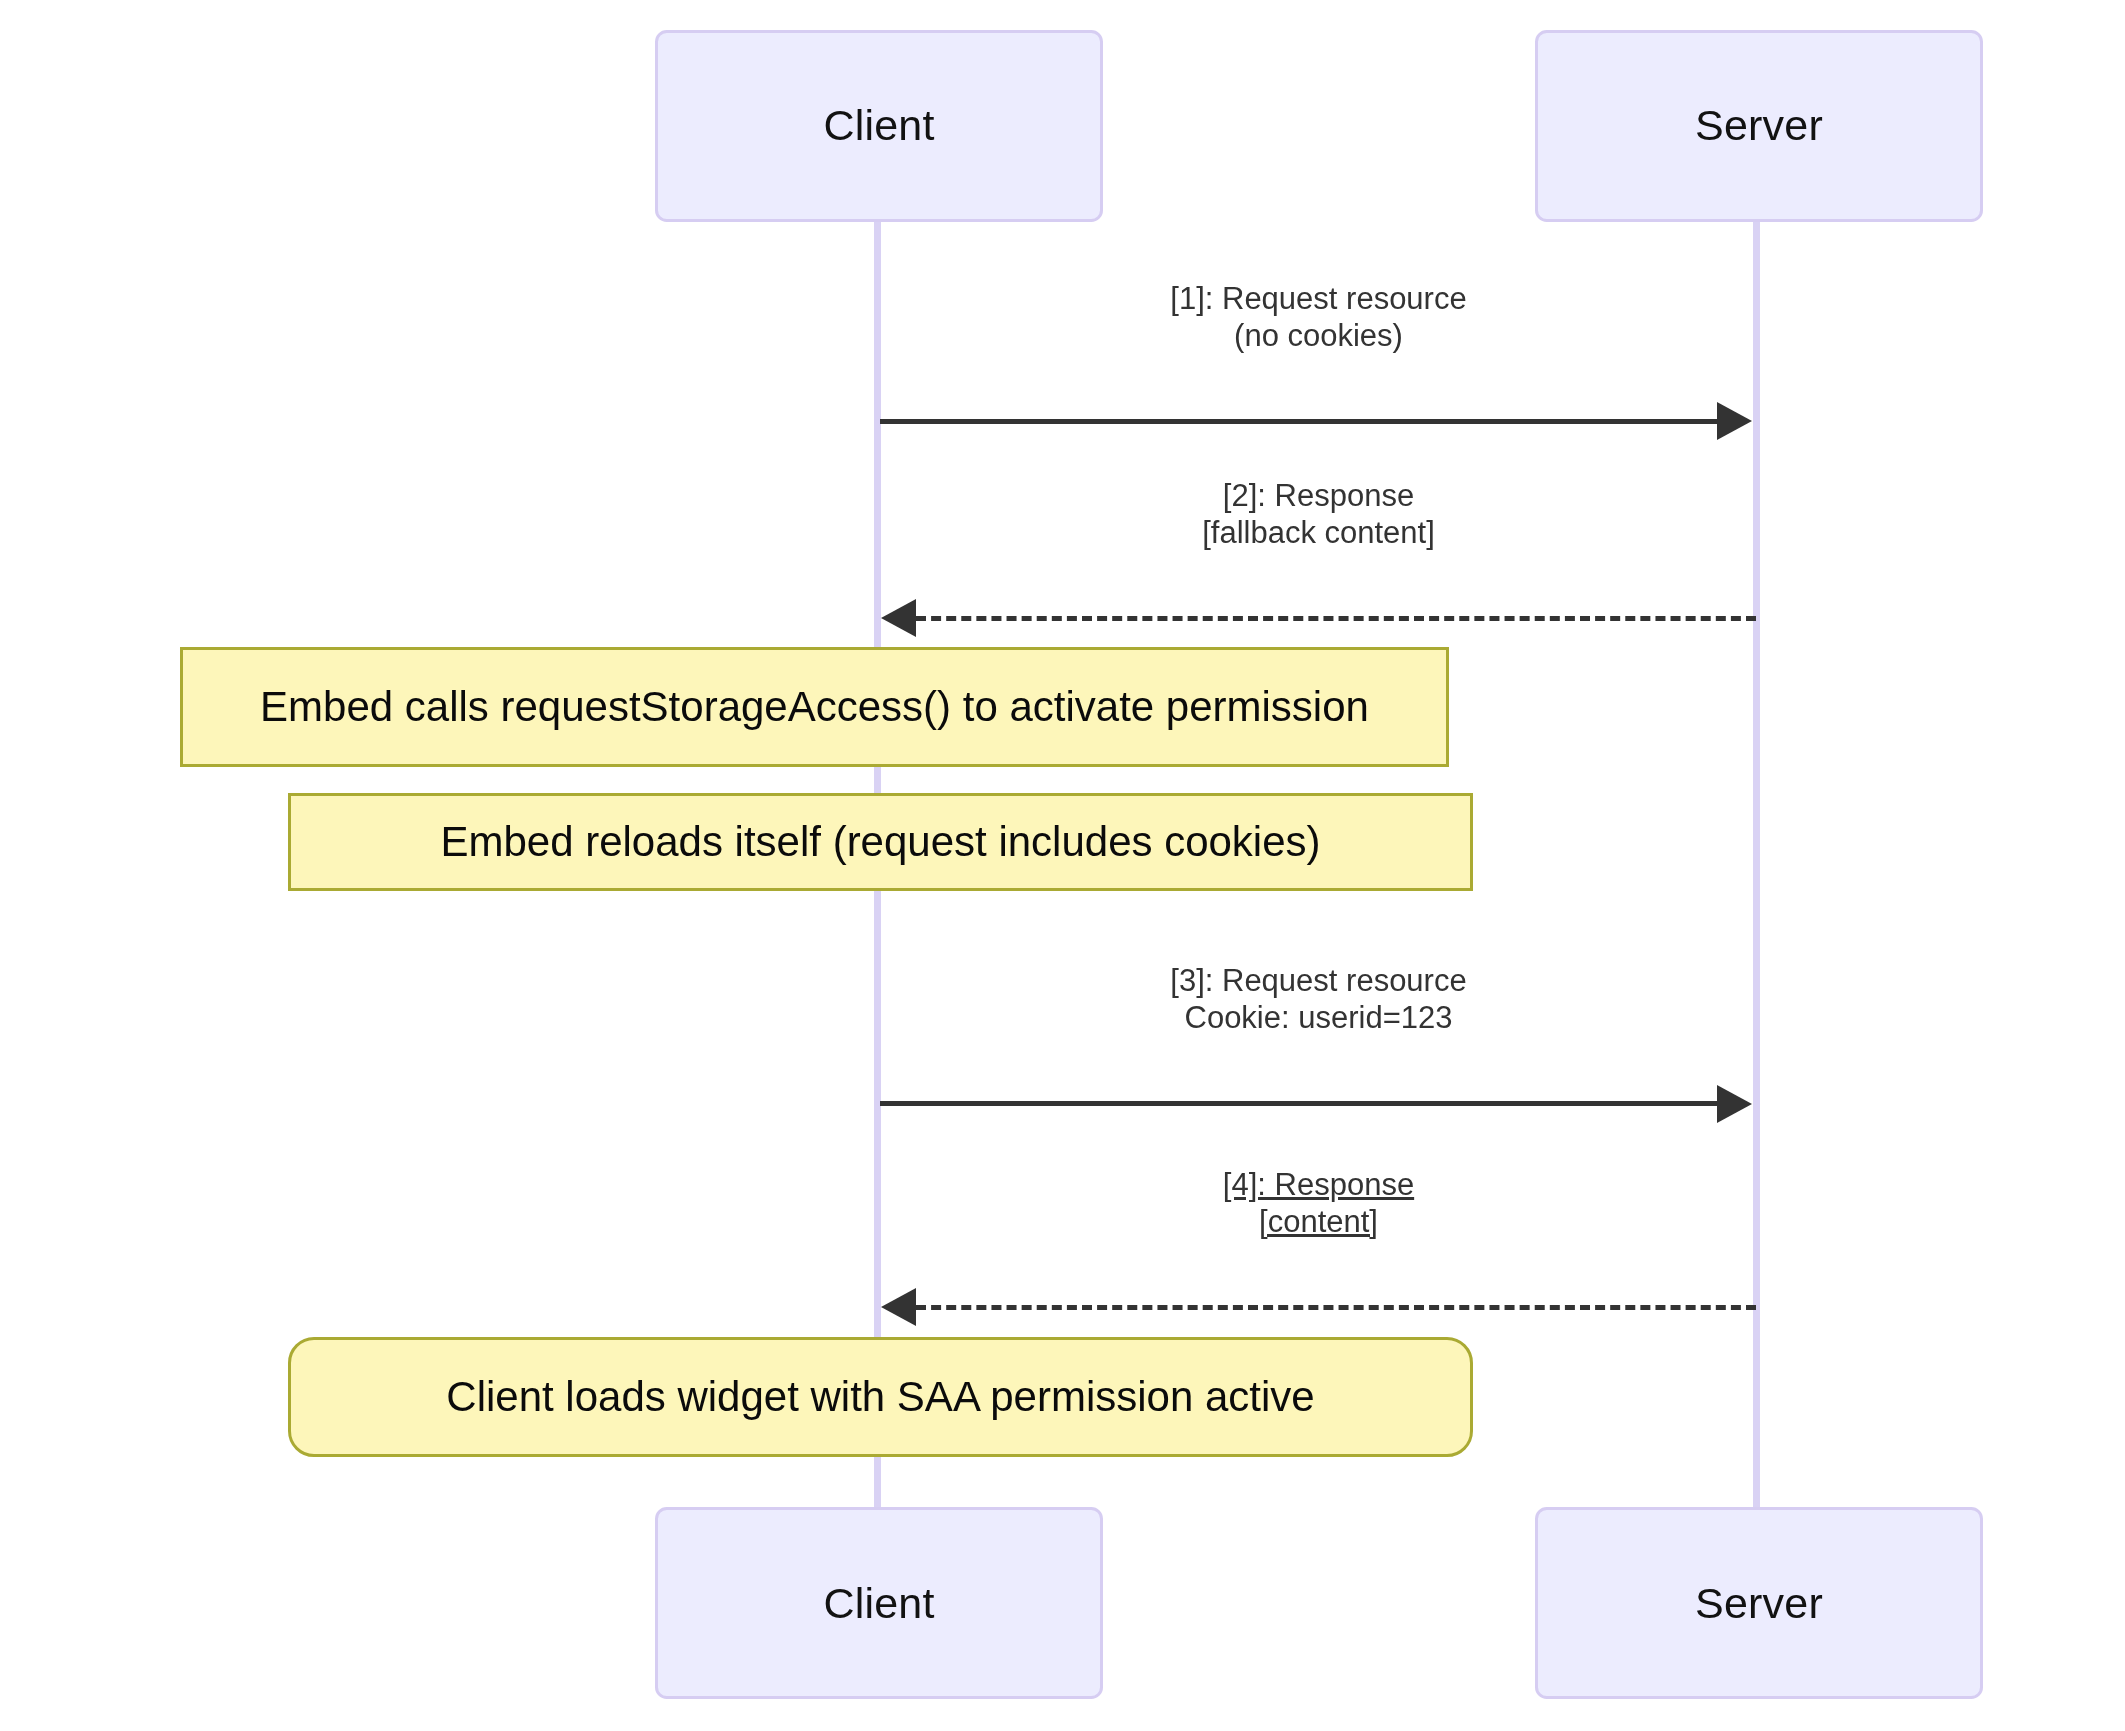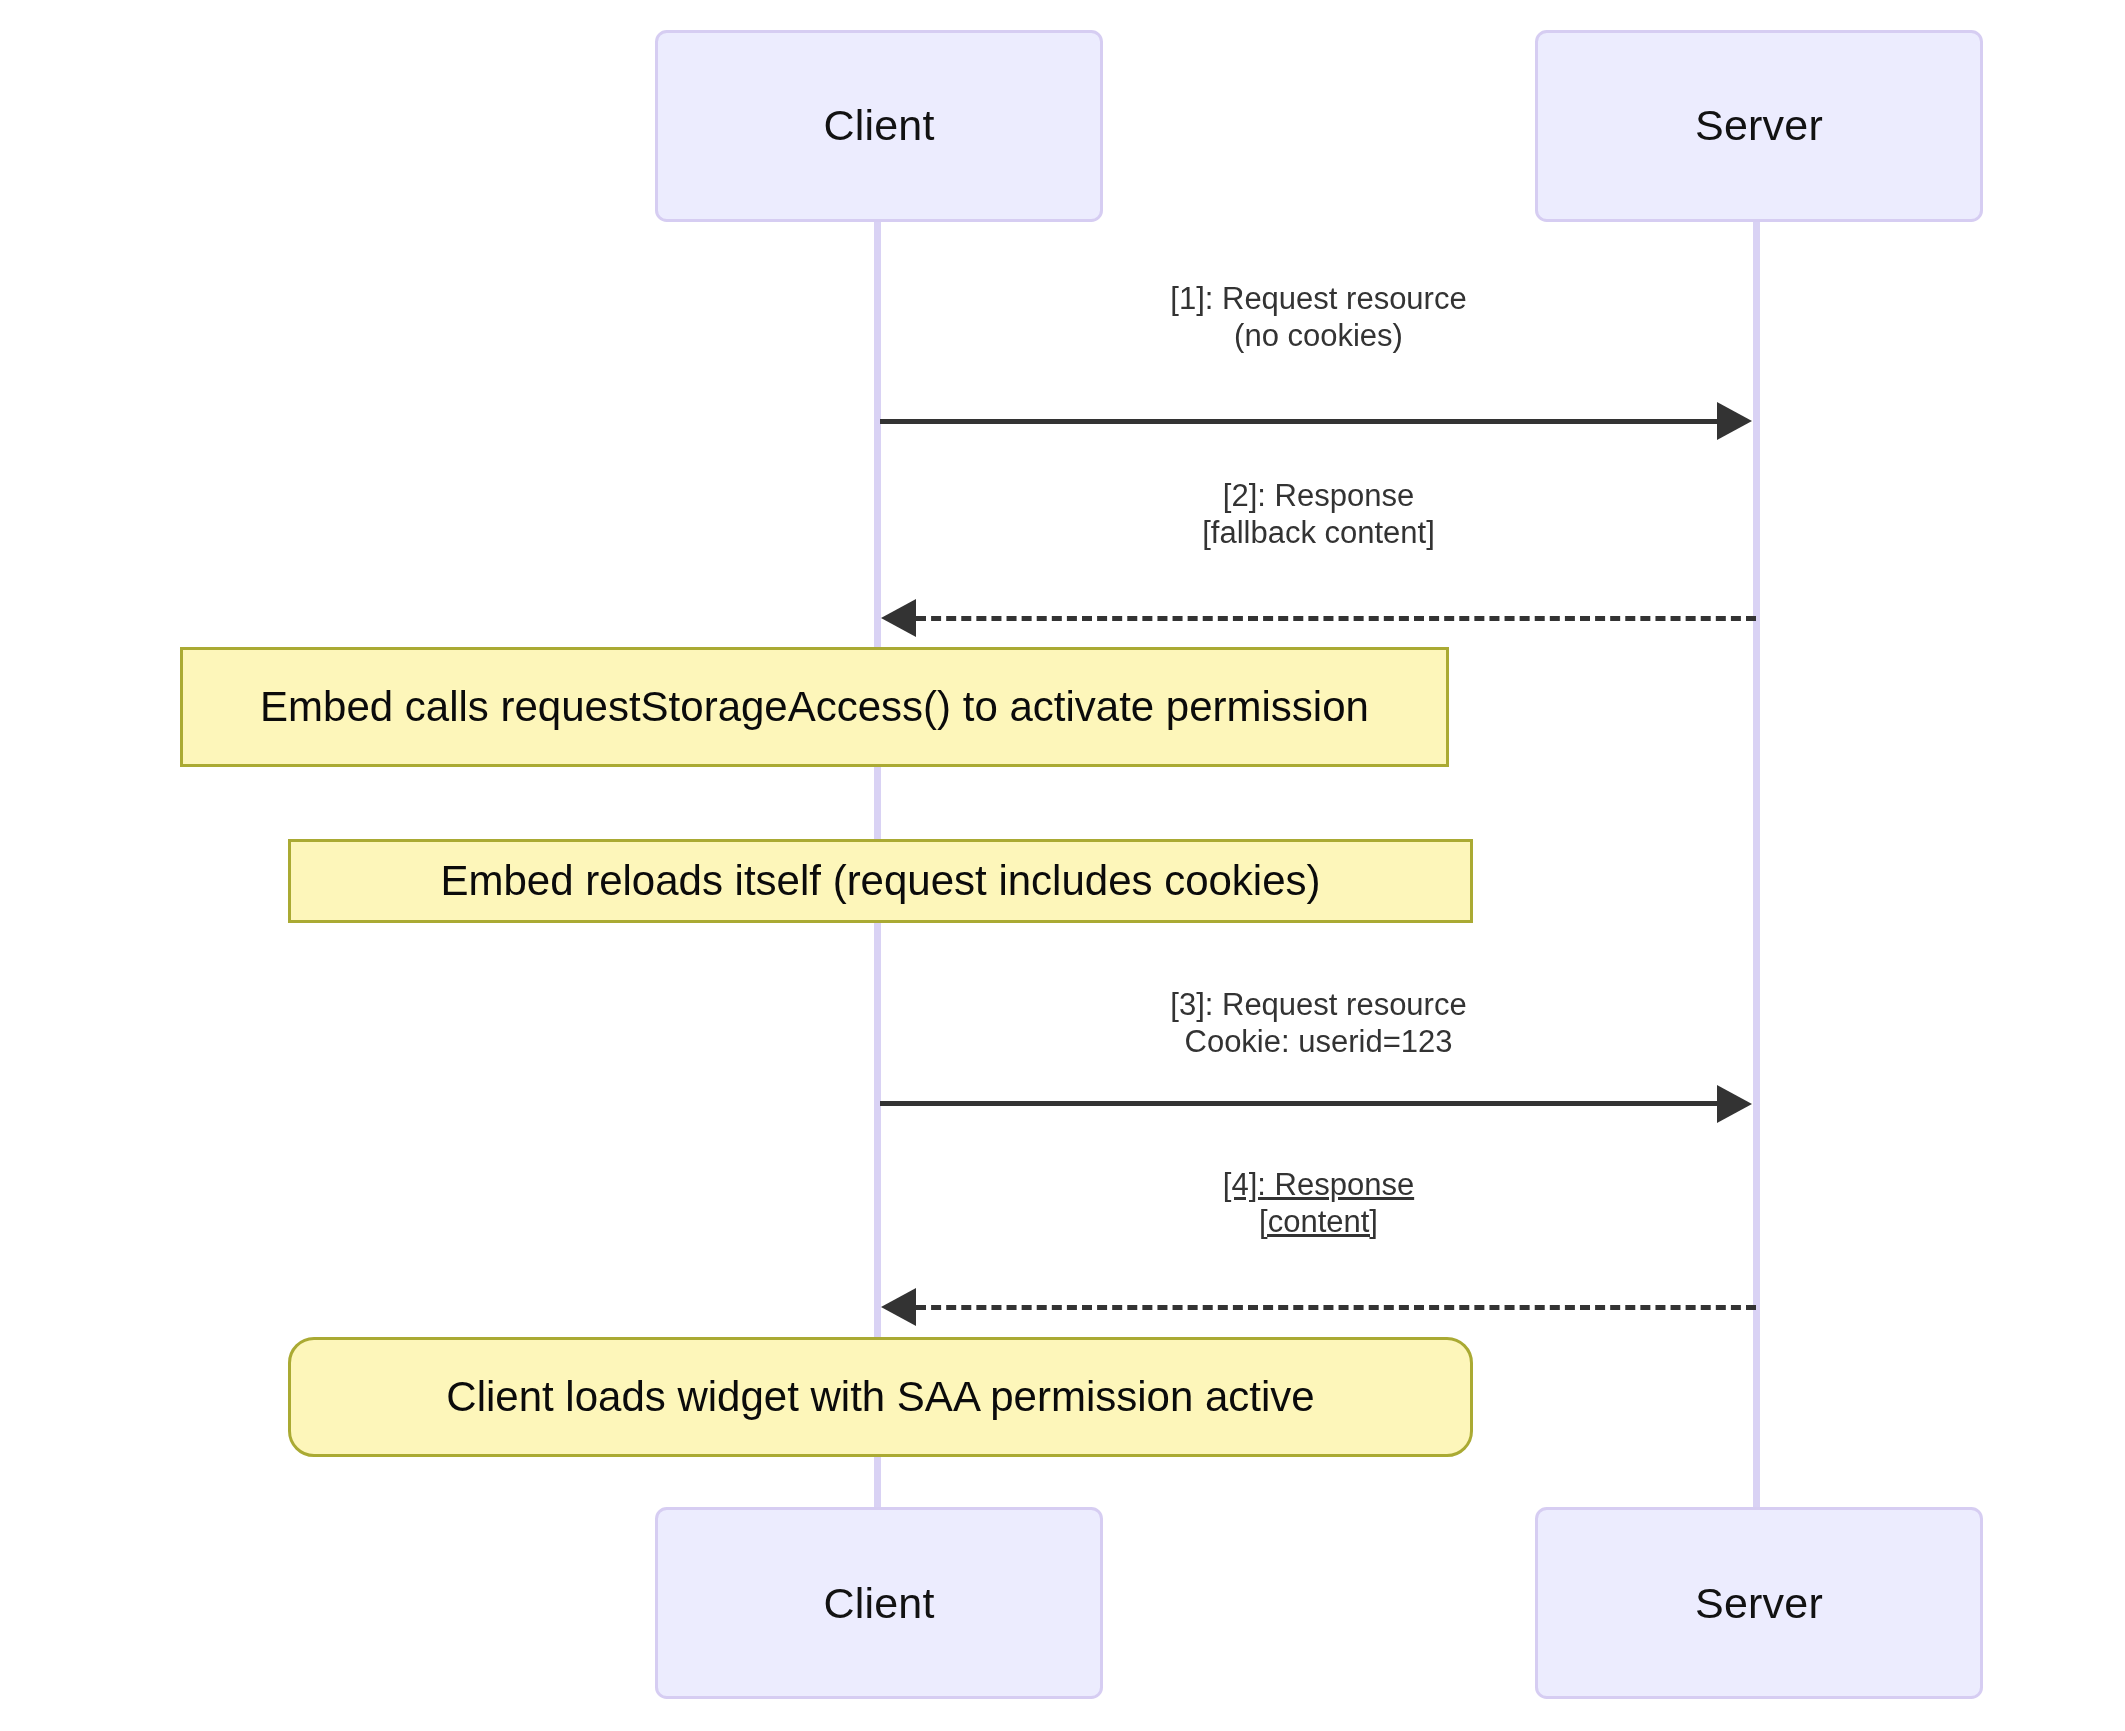--- a/index.html
+++ b/index.html
@@ -121,25 +121,25 @@
 
   <div class="msg-label" style="left:880px; top:478px; width:877px;">[2]: Response
 [fallback content]</div>
   <div class="msg-line dashed" style="left:916px; top:616px; width:840px;"></div>
   <div class="arrow-head left" style="left:881px; top:599px;"></div>
 
   <div class="note-box" style="left:148px; top:647px; width:1269px; height:120px;margin-left:32px;">
     <span class="note-text">Embed calls requestStorageAccess() to activate permission</span>
   </div>
 
-  <div class="note-box" style="left:288px; top:839px; width:1185px; height:84px;">
+  <div class="note-box" style="left:288px; top:793px; width:1185px; height:98px;">
     <span class="note-text">Embed reloads itself (request includes cookies)</span>
   </div>
 
-  <div class="msg-label" style="left:880px; top:963px; width:877px;margin-top:24px;">[3]: Request resource
+  <div class="msg-label" style="left:880px; top:963px; width:877px;">[3]: Request resource
 Cookie: userid=123</div>
   <div class="msg-line" style="left:880px; top:1101px; width:837px;"></div>
   <div class="arrow-head right" style="left:1717px; top:1085px;"></div>
 
   <div class="msg-label" style="left:880px; top:1167px; width:877px;text-decoration:underline;">[4]: Response
 [content]</div>
   <div class="msg-line dashed" style="left:916px; top:1305px; width:840px;"></div>
   <div class="arrow-head left" style="left:881px; top:1288px;"></div>
 
   <div class="note-box" style="left:288px; top:1337px; width:1185px; height:120px;border-radius:26px;">

